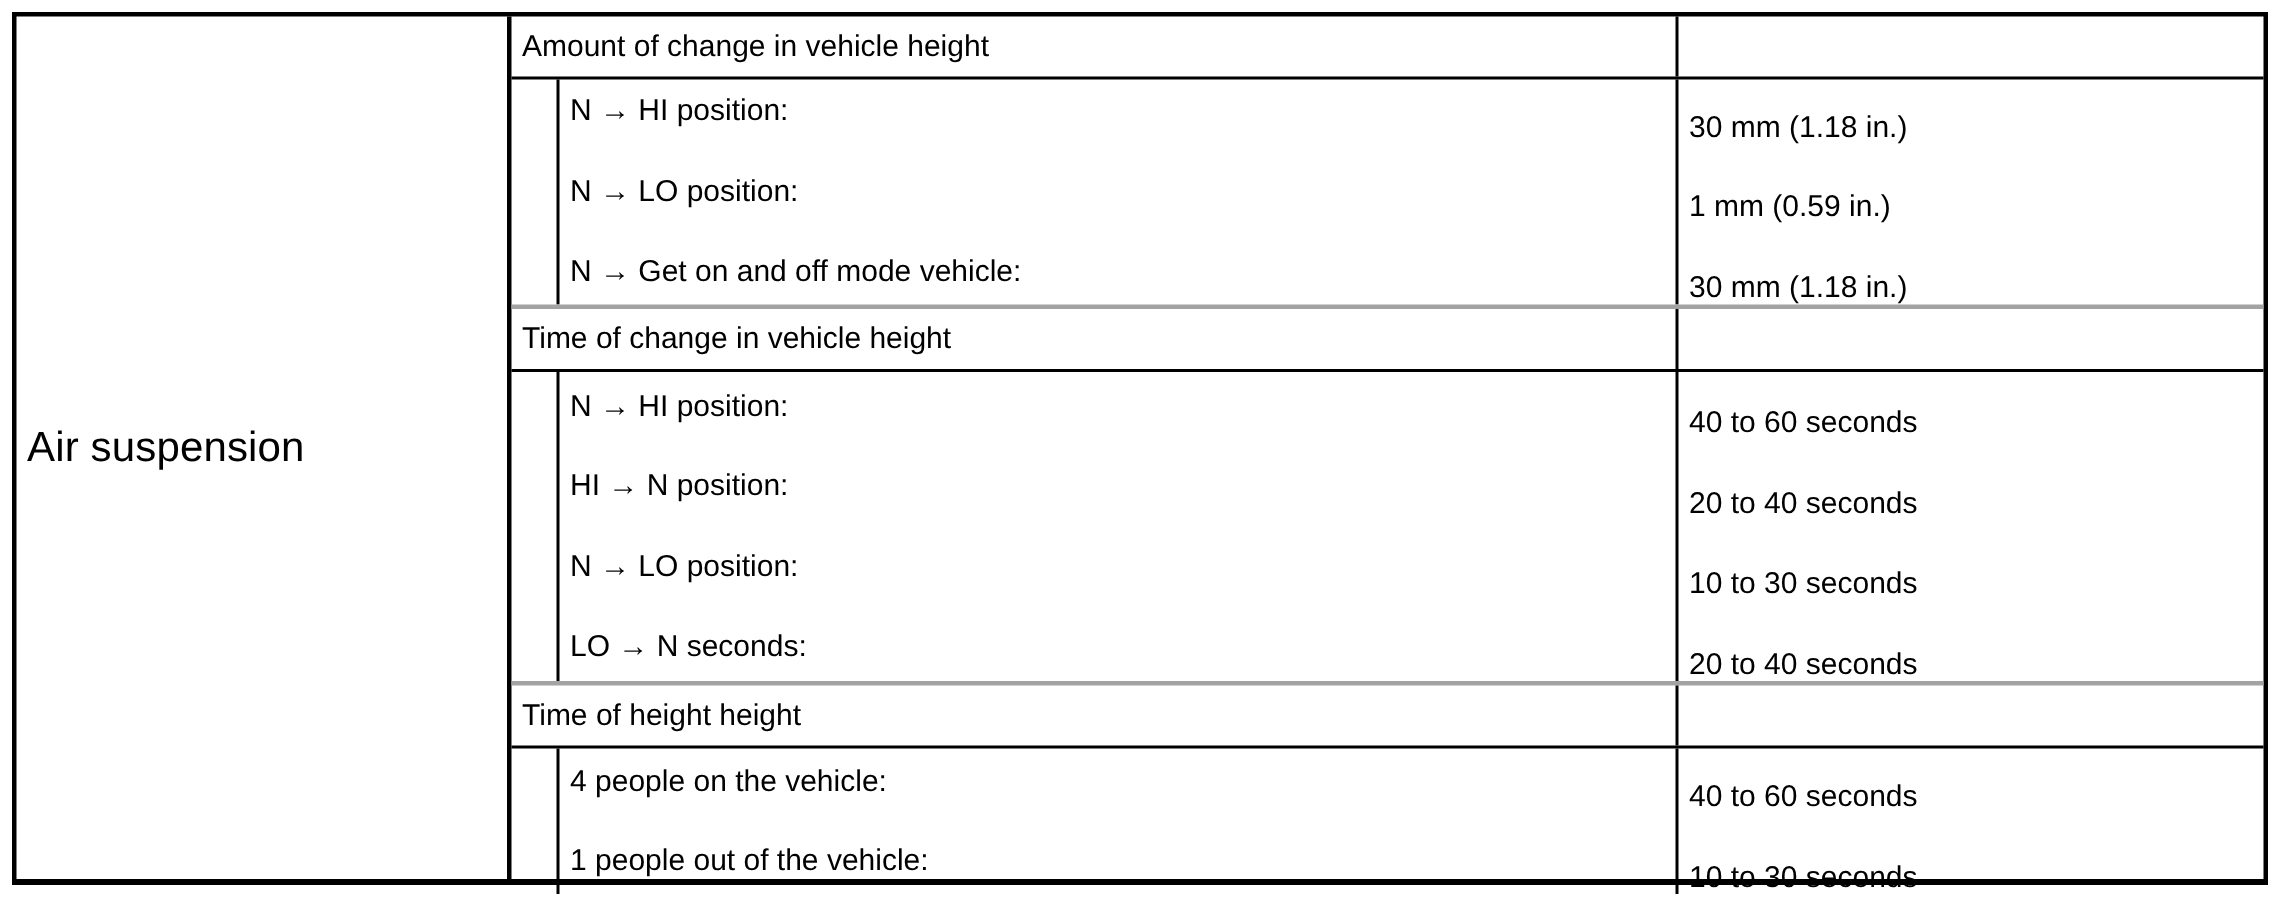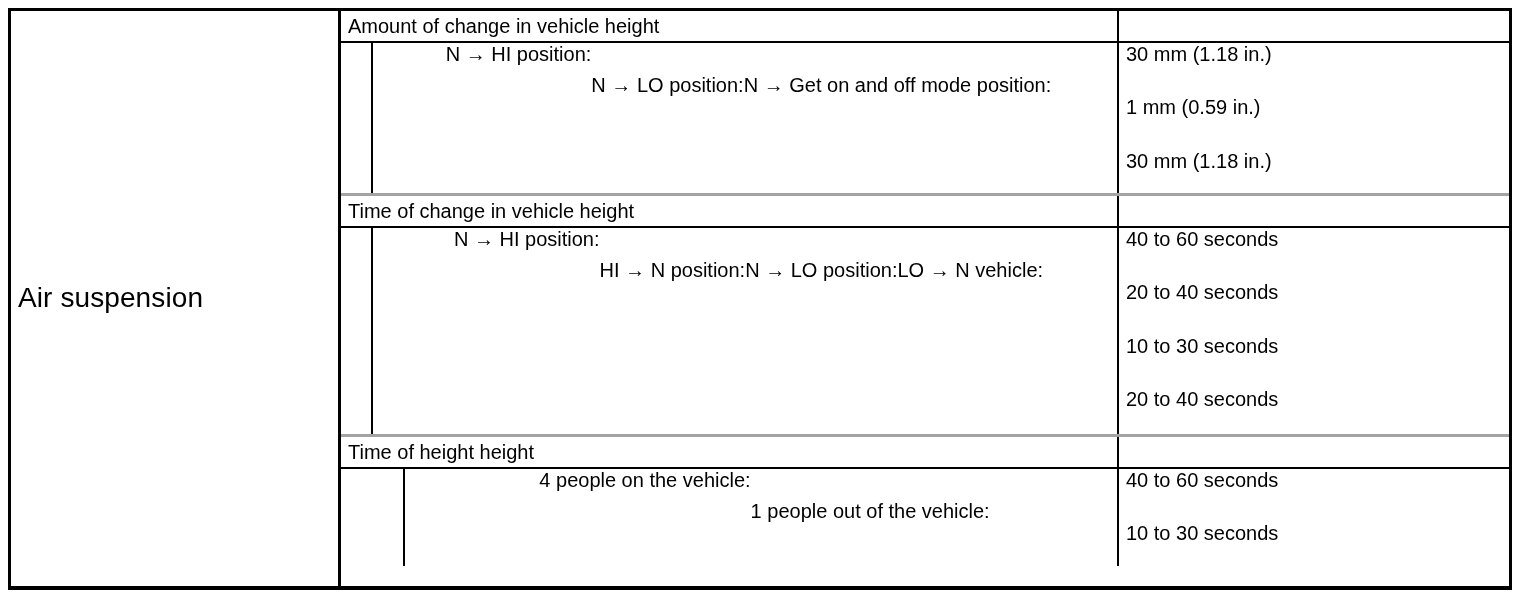--- a/index.html
+++ b/index.html
@@ -61,45 +61,45 @@
     display:flex;
     min-width:0;
   }
   .row > .value{
     box-sizing:border-box;
     flex:0 0 390px;
     width:390px;
     padding-left:7px;
     display:flex;
     flex-direction:column;
-    justify-content:flex-start;
-    min-width:0;
-  }
-
-  
-  .row.header{height:32px;border-bottom:2px solid #000;}
+    justify-content:flex-end;
+    min-width:0;
+  }
+
+  
+  .row.header{height:42px;border-bottom:2px solid #000;}
   .row.header .desc{
     align-items:center;
     padding-left:7px;
     font-size:20px;
     line-height:1.1;
   }
 
   
   .row.body .desc{padding:0;}
   .row.body .indent{
     box-sizing:border-box;
     flex:0 0 32px;
     width:32px;
     border-right:2px solid #000;
   }
   .row.body .items{
     flex:1 1 auto;
     display:flex;
-    flex-direction:row;
+    flex-direction:column;
     justify-content:center;
     padding-left:7px;
     min-width:0;
   }
 
   .item-line,.value-line{
     font-size:20px;
     line-height:1.12;
     white-space:nowrap;
   }
@@ -107,21 +107,21 @@
   
   .items .item-line + .item-line,
   .value .value-line + .value-line{margin-top:31px;}
 
   
   .group + .group{border-top:3px solid #a3a3a3;}
 
   
   .g1 .row.body{height:150px;}
   .g2 .row.body{height:206px;}
-  .g3 .row.body{height:97px;padding-left:32px;}
+  .g3 .row.body{height:97px;}
 </style>
 </head>
 <body>
 
 <div class="sheet">
 
   <div class="tbl">
 
     <div class="label-col">
       <span>Air suspension</span>
@@ -137,21 +137,21 @@
           <div class="value">
             <span class="value-line"></span>
           </div>
         </div>
         <div class="row body">
           <div class="desc">
             <div class="indent"></div>
             <div class="items">
               <div class="item-line">N → HI position:</div>
               <div class="item-line">N → LO position:</div>
-              <div class="item-line">N → Get on and off mode position:</div>
+              <div class="item-line">N → Get on and off mode vehicle:</div>
             </div>
           </div>
           <div class="value">
             <div class="value-line">30 mm (1.18 in.)</div>
             <div class="value-line">1 mm (0.59 in.)</div>
             <div class="value-line">30 mm (1.18 in.)</div>
           </div>
         </div>
       </div>
 
@@ -164,21 +164,21 @@
             <span class="value-line"></span>
           </div>
         </div>
         <div class="row body">
           <div class="desc">
             <div class="indent"></div>
             <div class="items">
               <div class="item-line">N → HI position:</div>
               <div class="item-line">HI → N position:</div>
               <div class="item-line">N → LO position:</div>
-              <div class="item-line">LO → N vehicle:</div>
+              <div class="item-line">LO → N seconds:</div>
             </div>
           </div>
           <div class="value">
             <div class="value-line">40 to 60 seconds</div>
             <div class="value-line">20 to 40 seconds</div>
             <div class="value-line">10 to 30 seconds</div>
             <div class="value-line">20 to 40 seconds</div>
           </div>
         </div>
       </div>

